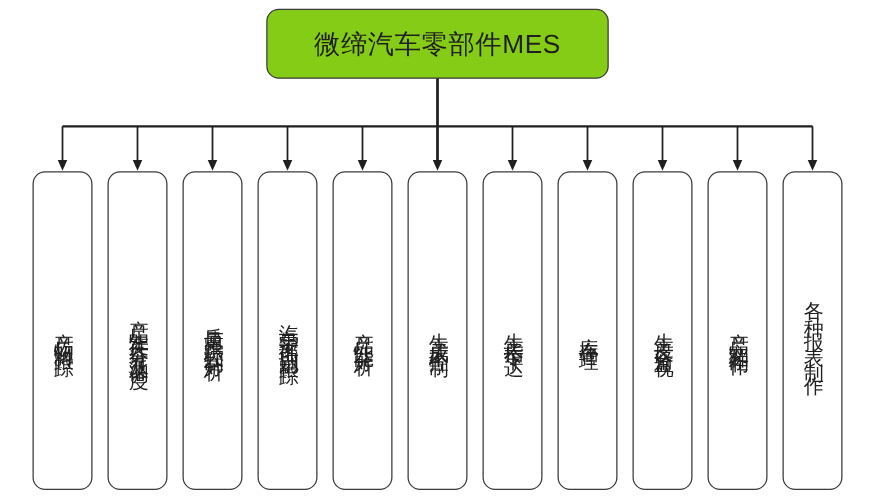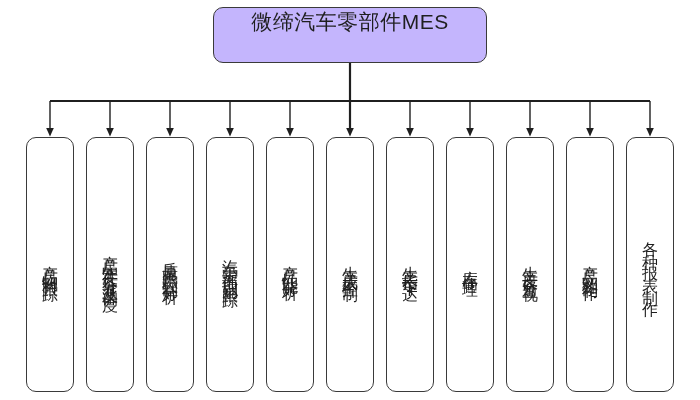--- a/index.html
+++ b/index.html
@@ -32,23 +32,23 @@
   }
   .root-box {
     position: absolute;
     left: 213px;
     top: 7px;
     width: 274px;
     height: 56px;
     box-sizing: border-box;
     border: 1.6px solid #3a3a3a;
     border-radius: 10px;
-    background: #c4b5fd;
+    background: #84cc16;
     display: flex;
-    align-items: flex-start;
+    align-items: center;
     justify-content: center;
     font-size: 21px;
     letter-spacing: 0.5px;
     white-space: nowrap;
   }
   .modules {
     position: absolute;
     left: 26px;
     top: 137px;
     width: 648px;

